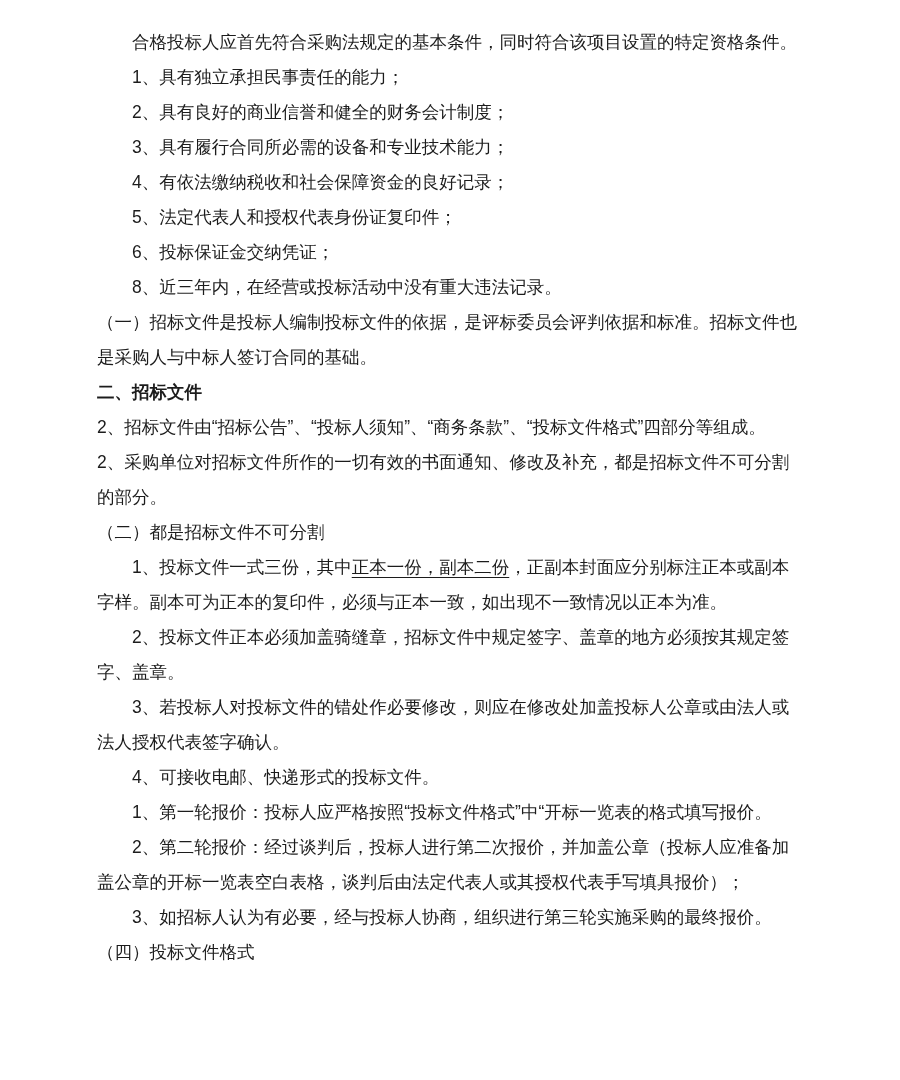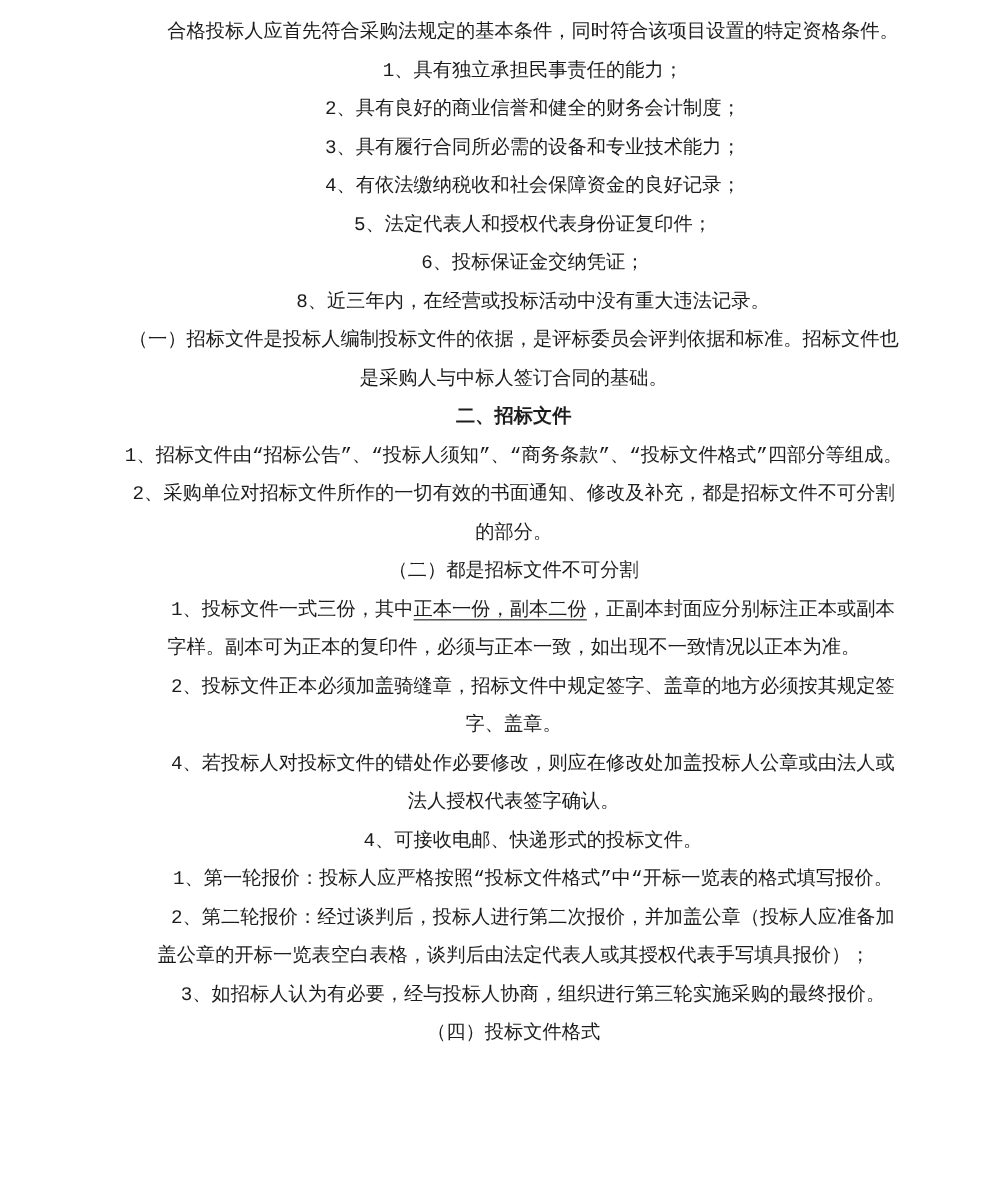--- a/index.html
+++ b/index.html
@@ -9,28 +9,27 @@
   }
   .page {
     position: relative;
     width: 900px;
     height: 1080px;
     background: #ffffff;
     overflow: hidden;
   }
   .doc {
     box-sizing: content-box;
-    padding: 13px 60px 0 97px;
+    padding: 25px 60px 0 97px;
     width: 740px;
-    font-family: Liberation Mono, monospace;
+    font-family: Liberation Sans, sans-serif;
     font-size: 17.5px;
     line-height: 35px;
     color: #1c1c1c;
     letter-spacing: 0;
-    text-align: center;
   }
   .para {
     margin: 0;
     white-space: pre-line;      
     word-break: keep-all;
   }
   .para.indent {
     text-indent: 35px;          
   }
   .para.bold {
@@ -51,29 +50,29 @@
       <p class="para indent"><span>1、具有独立承担民事责任的能力；</span></p>
       <p class="para indent"><span>2、具有良好的商业信誉和健全的财务会计制度；</span></p>
       <p class="para indent"><span>3、具有履行合同所必需的设备和专业技术能力；</span></p>
       <p class="para indent"><span>4、有依法缴纳税收和社会保障资金的良好记录；</span></p>
       <p class="para indent"><span>5、法定代表人和授权代表身份证复印件；</span></p>
       <p class="para indent"><span>6、投标保证金交纳凭证；</span></p>
       <p class="para indent"><span>8、近三年内，在经营或投标活动中没有重大违法记录。</span></p>
       <p class="para"><span>（一）招标文件是投标人编制投标文件的依据，是评标委员会评判依据和标准。招标文件也
 是采购人与中标人签订合同的基础。</span></p>
       <p class="para bold"><span>二、招标文件</span></p>
-      <p class="para"><span>1、招标文件由“招标公告”、“投标人须知”、“商务条款”、“投标文件格式”四部分等组成。</span></p>
+      <p class="para"><span>2、招标文件由“招标公告”、“投标人须知”、“商务条款”、“投标文件格式”四部分等组成。</span></p>
       <p class="para"><span>2、采购单位对招标文件所作的一切有效的书面通知、修改及补充，都是招标文件不可分割
 的部分。</span></p>
       <p class="para"><span>（二）都是招标文件不可分割</span></p>
       <p class="para indent"><span>1、投标文件一式三份，其中</span><span class="underline">正本一份，副本二份</span><span>，正副本封面应分别标注正本或副本
 字样。副本可为正本的复印件，必须与正本一致，如出现不一致情况以正本为准。</span></p>
       <p class="para indent"><span>2、投标文件正本必须加盖骑缝章，招标文件中规定签字、盖章的地方必须按其规定签
 字、盖章。</span></p>
-      <p class="para indent"><span>4、若投标人对投标文件的错处作必要修改，则应在修改处加盖投标人公章或由法人或
+      <p class="para indent"><span>3、若投标人对投标文件的错处作必要修改，则应在修改处加盖投标人公章或由法人或
 法人授权代表签字确认。</span></p>
       <p class="para indent"><span>4、可接收电邮、快递形式的投标文件。</span></p>
       <p class="para indent"><span>1、第一轮报价：投标人应严格按照“投标文件格式”中“开标一览表的格式填写报价。</span></p>
       <p class="para indent"><span>2、第二轮报价：经过谈判后，投标人进行第二次报价，并加盖公章（投标人应准备加
 盖公章的开标一览表空白表格，谈判后由法定代表人或其授权代表手写填具报价）；</span></p>
       <p class="para indent"><span>3、如招标人认为有必要，经与投标人协商，组织进行第三轮实施采购的最终报价。</span></p>
       <p class="para"><span>（四）投标文件格式</span></p>
     </div>
 </div>
 

